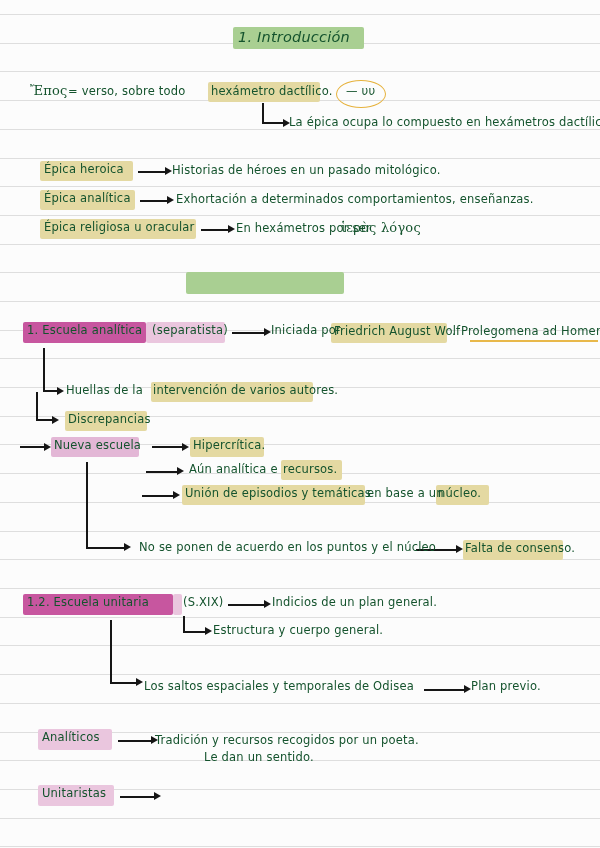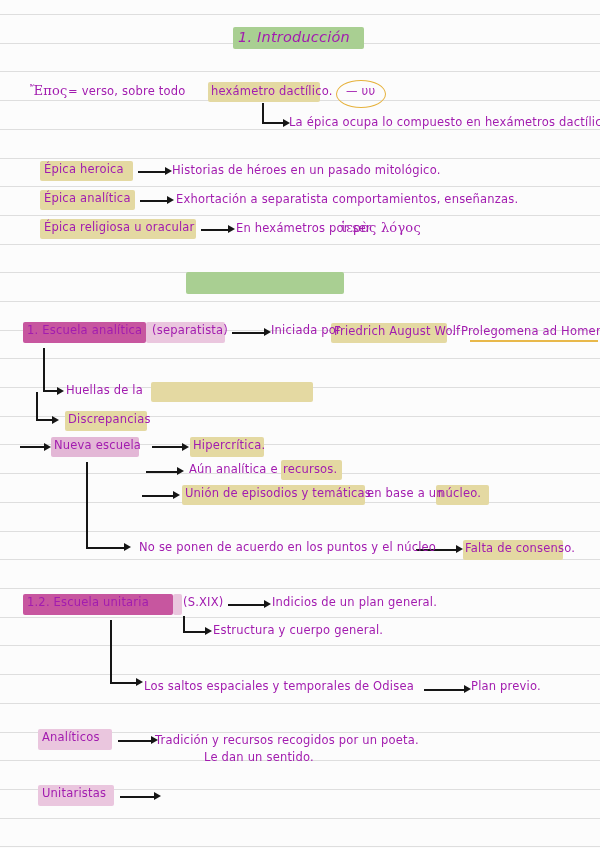--- a/index.html
+++ b/index.html
@@ -24,21 +24,21 @@
   .rule {
     position: absolute;
     left: 0;
     width: 600px;
     height: 1px;
     background: #dedede;
   }
   
   .hw {
     position: absolute;
-    color: #a21caf;
+    color: #14532d;
     font-family: "DejaVu Sans", sans-serif;
     font-size: 11.5px;
     line-height: 1;
     white-space: nowrap;
     letter-spacing: 0.2px;
     transform-origin: left bottom;
   }
   .hw.italicish { font-style: italic; }
   .hw.big { font-size: 14.5px; }
   .hw.greek { font-family: "DejaVu Serif", serif; font-size: 13px; }
@@ -226,35 +226,36 @@
     <div class="hw" style="left:68px; top:86px;">= verso, sobre todo</div>
     <div class="hw" style="left:211px; top:86px;">hexámetro dactílico.</div>
     <div class="hw" style="left:346px; top:86px;">— υυ</div>
 
     <div class="hw" style="left:289px; top:117px;">La épica ocupa lo compuesto en hexámetros dactílicos</div>
 
     <div class="hw" style="left:44px; top:164px;">Épica heroica</div>
     <div class="hw" style="left:172px; top:165px;">Historias de héroes en un pasado mitológico.</div>
 
     <div class="hw" style="left:44px; top:193px;">Épica analítica</div>
-    <div class="hw" style="left:176px; top:194px;">Exhortación a separatista comportamientos, enseñanzas.</div>
+    <div class="hw" style="left:176px; top:194px;">Exhortación a determinados comportamientos, enseñanzas.</div>
 
     <div class="hw" style="left:44px; top:222px;">Épica religiosa u oracular</div>
     <div class="hw" style="left:236px; top:223px;">En hexámetros por ser</div>
     <div class="hw greek" style="left:341px; top:221px;">ἱερὸς λόγος</div>
 
 
     <div class="hw" style="left:27px; top:325px;">1. Escuela analítica</div>
     <div class="hw" style="left:152px; top:325px;">(separatista)</div>
     <div class="hw" style="left:271px; top:325px;">Iniciada por</div>
     <div class="hw" style="left:334px; top:326px;">Friedrich August Wolf</div>
     <div class="hw" style="left:452px; top:326px;">.</div>
     <div class="hw" style="left:461px; top:326px;">Prolegomena ad Homerum</div>
 
     <div class="hw" style="left:66px; top:385px;">Huellas de la</div>
+    <div class="hw" style="left:153px; top:385px;">intervención de varios autores.</div>
 
     <div class="hw" style="left:68px; top:414px;">Discrepancias</div>
 
     <div class="hw" style="left:54px; top:440px;">Nueva escuela</div>
 
     <div class="hw" style="left:193px; top:440px;">Hipercrítica.</div>
 
     <div class="hw" style="left:189px; top:464px;">Aún analítica e</div>
     <div class="hw" style="left:283px; top:464px;">recursos.</div>
 

